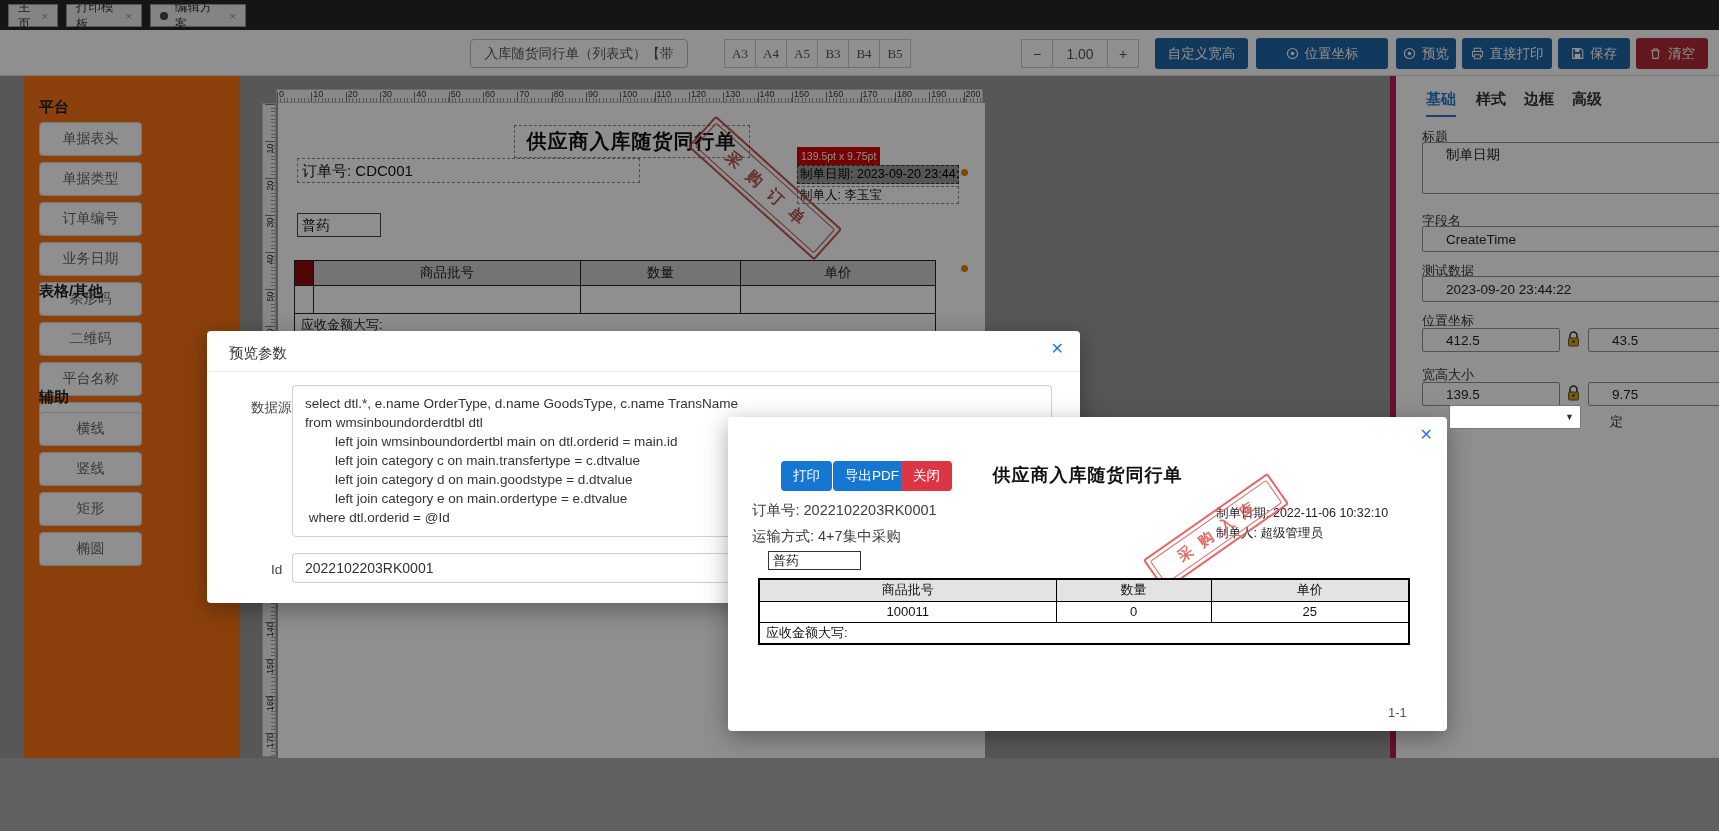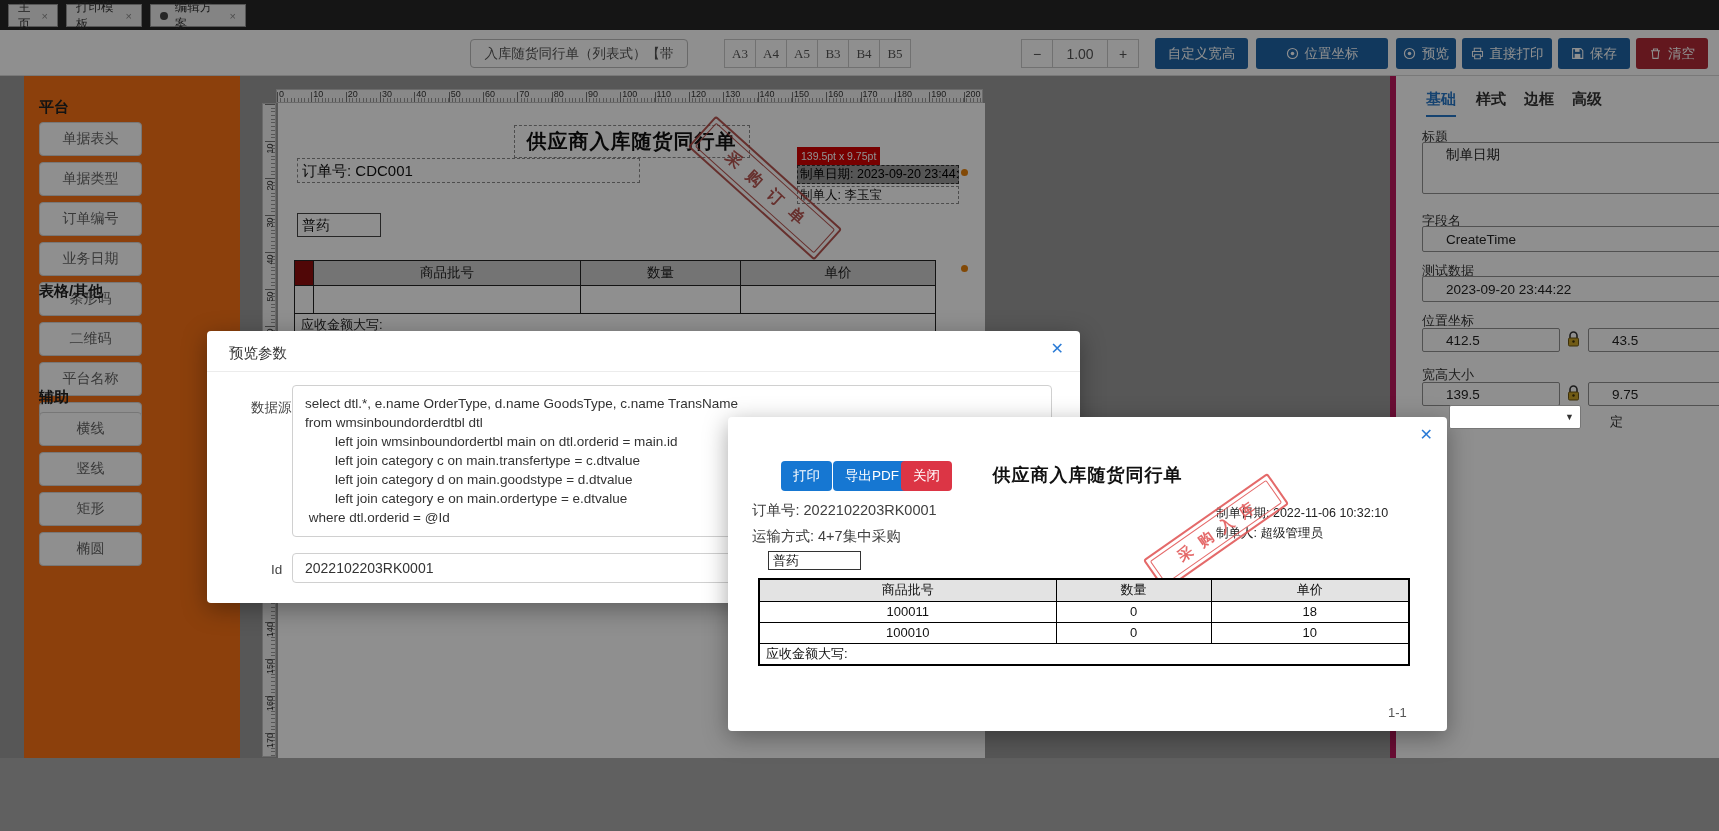--- a/index.html
+++ b/index.html
@@ -393,26 +393,21 @@
           <tr class="hd">
         <td>商品批号</td>
         <td>数量</td>
         <td>单价</td>
       </tr>
       </tbody>
         <tbody>
           <tr class="rw">
           <td>100011</td>
           <td>0</td>
-          <td>18</td>
-        </tr>
-          <tr class="rw">
-          <td>100010</td>
-          <td>0</td>
-          <td>10</td>
+          <td>25</td>
         </tr>
         </tbody>
       <tbody>
           <tr class="ft">
         <td colspan="3">应收金额大写:</td>
       </tr>
     </tbody>
       </table>
     <div id="pv-page">1-1</div>
   </div>

